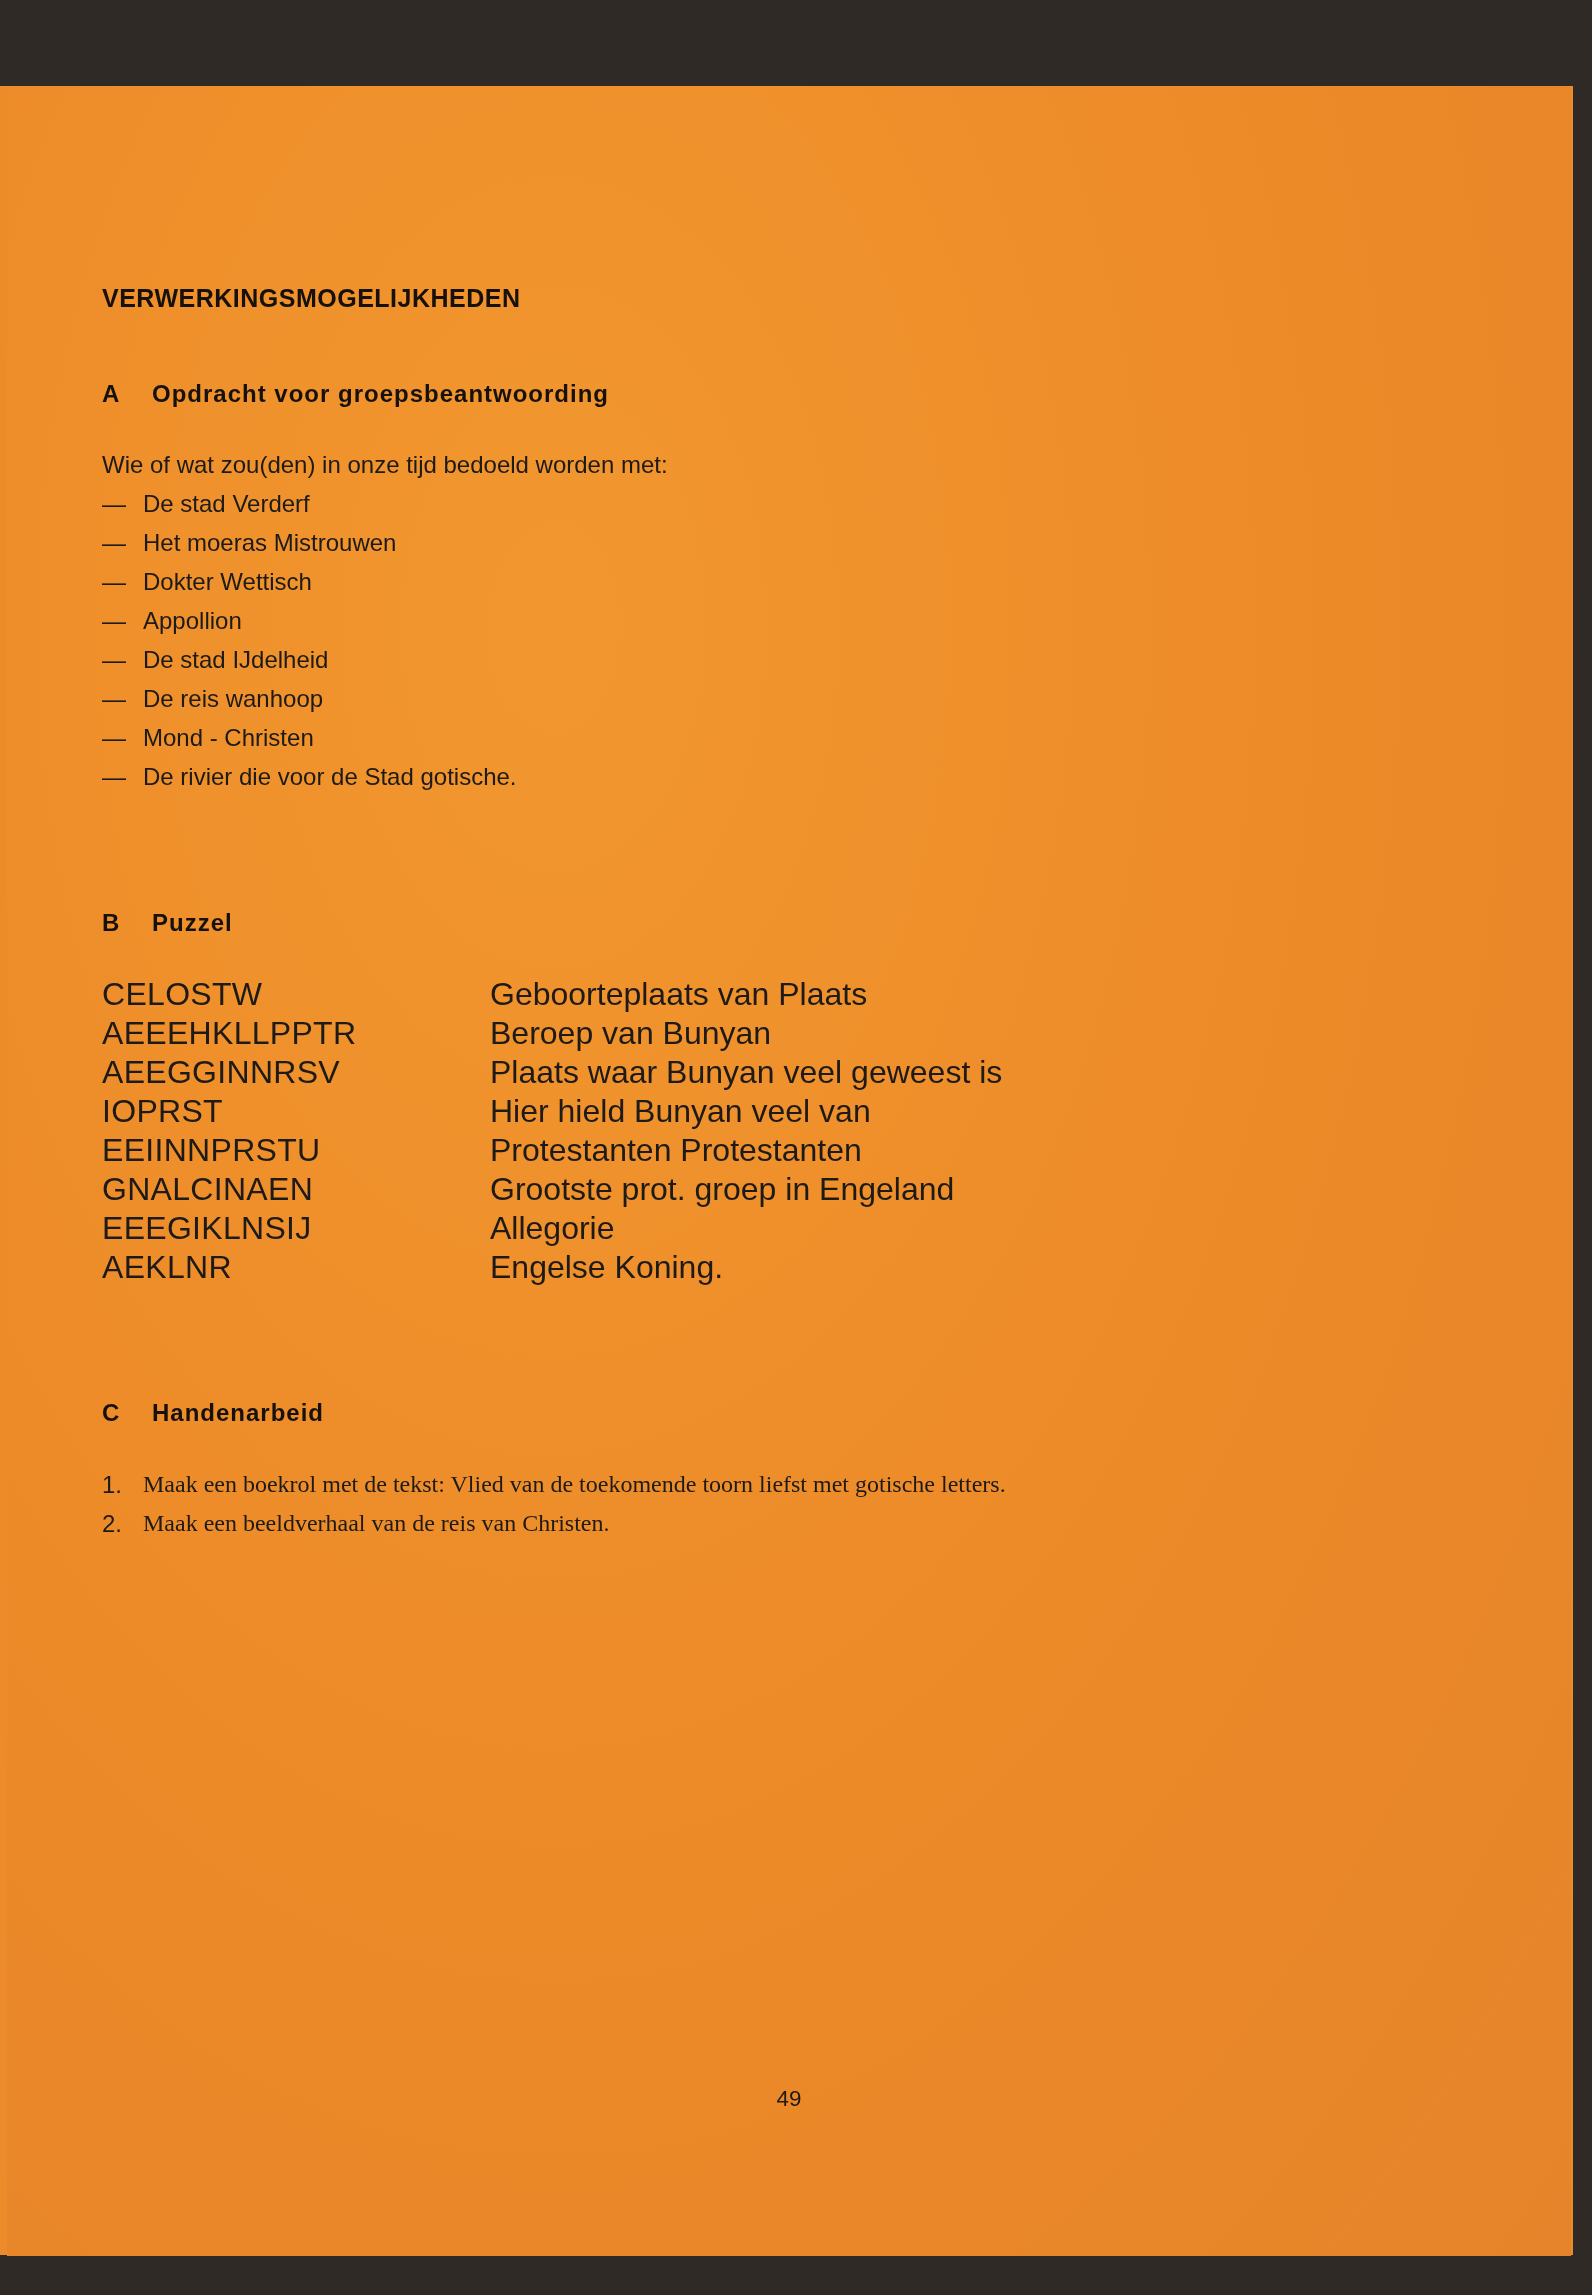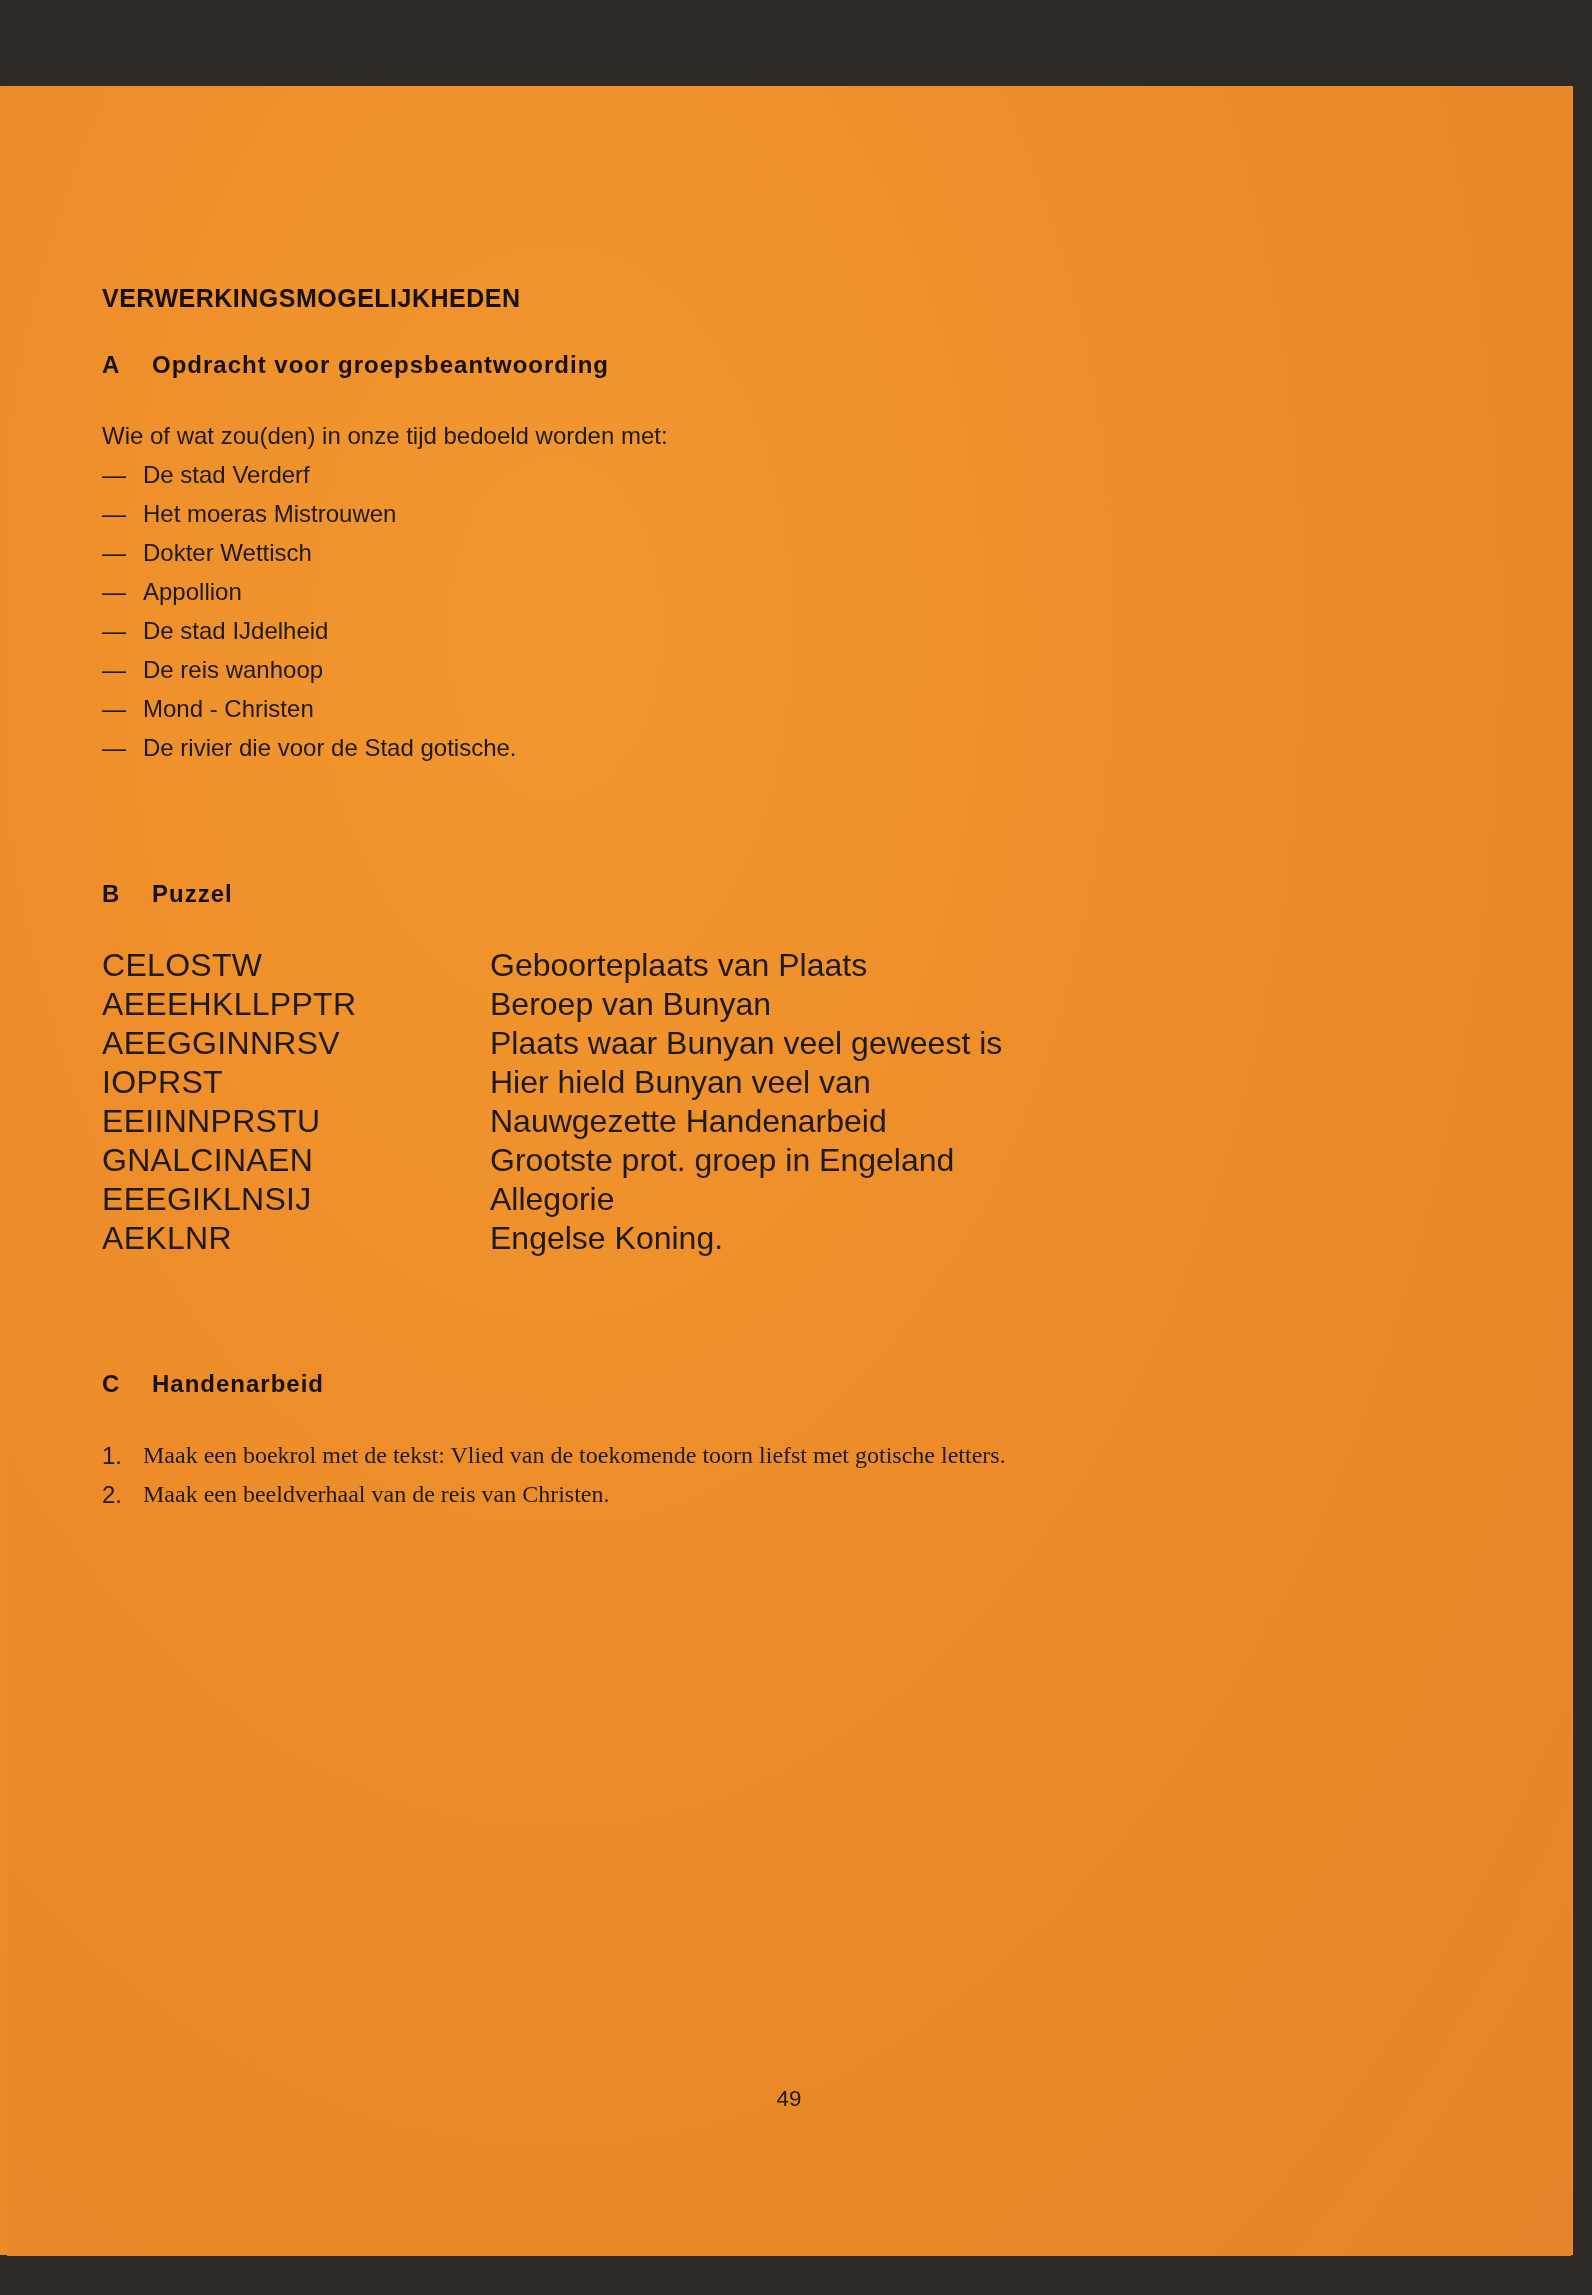--- a/index.html
+++ b/index.html
@@ -59,21 +59,21 @@
     position: absolute;
     left: 95px;
     top: 198px;
     width: 1277px;
     color: #1d1a18;
   }
   h1.section-title {
     font-size: 25px;
     font-weight: bold;
     letter-spacing: 0.5px;
-    margin: 0 0 38px 0;
+    margin: 0 0 67px 0;
     color: #17110e;
   }
   .part {
     margin-bottom: 8.6px;
   }
   .part-head {
     font-size: 24px;
     font-weight: bold;
     letter-spacing: 1px;
     margin: 0 0 38px 0;
@@ -237,21 +237,21 @@
             <tr>
               <td class="code">AEEGGINNRSV</td>
               <td class="clue">Plaats waar Bunyan veel geweest is</td>
             </tr>
             <tr>
               <td class="code">IOPRST</td>
               <td class="clue">Hier hield Bunyan veel van</td>
             </tr>
             <tr>
               <td class="code">EEIINNPRSTU</td>
-              <td class="clue">Nauwgezette Handenarbeid</td>
+              <td class="clue">Protestanten Protestanten</td>
             </tr>
             <tr>
               <td class="code">GNALCINAEN</td>
               <td class="clue">Grootste prot. groep in Engeland</td>
             </tr>
             <tr>
               <td class="code">EEEGIKLNSIJ</td>
               <td class="clue">Allegorie</td>
             </tr>
             <tr>

